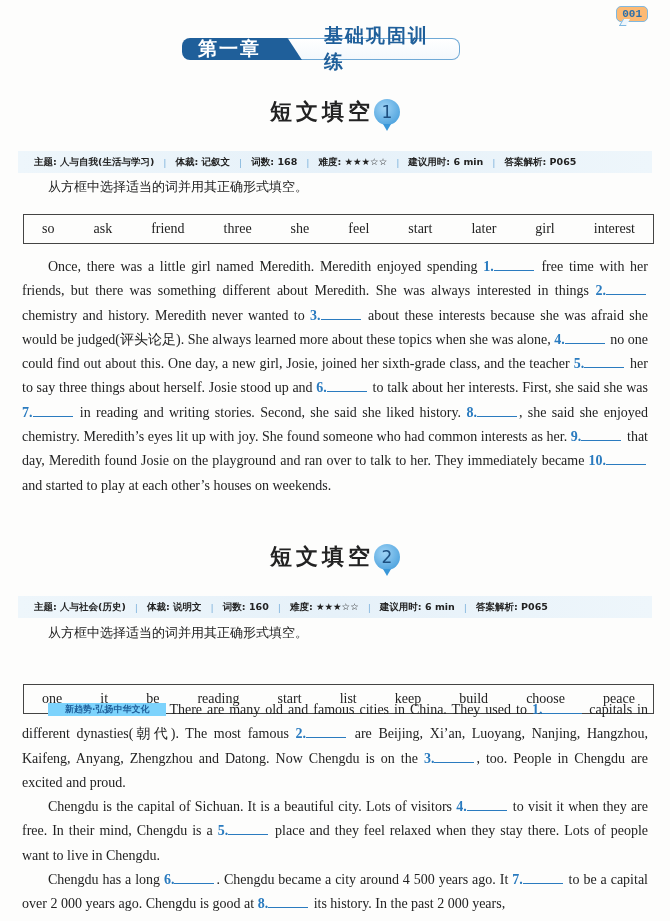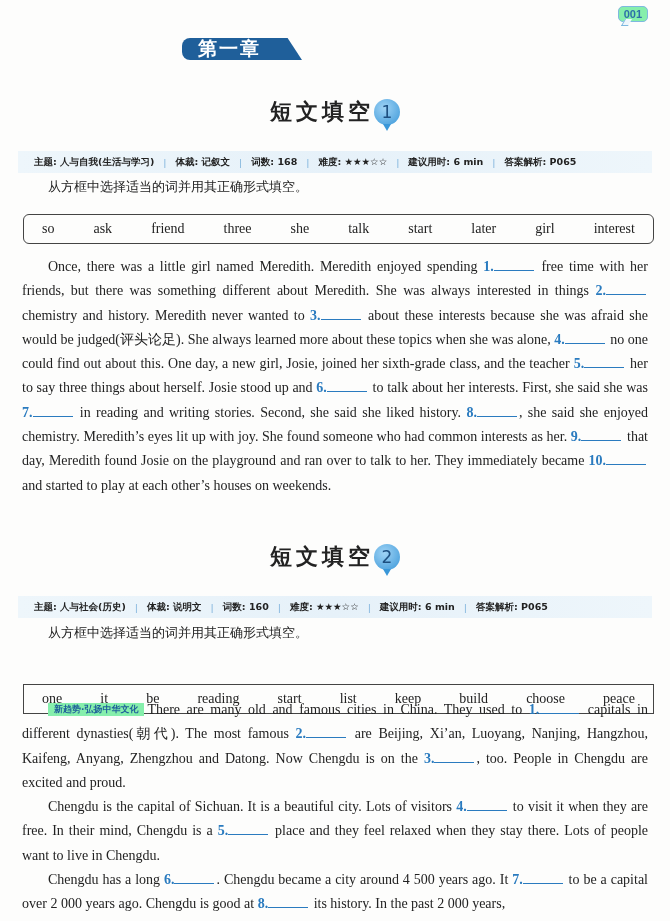--- a/index.html
+++ b/index.html
@@ -6,23 +6,23 @@
   html, body { width: 670px; height: 921px; overflow: hidden; }
   body {
     background: #fdfdfc;
     font-family: "Liberation Serif", "DejaVu Serif", serif;
     color: #222;
     position: relative;
   }
   .page-num {
     position: absolute; top: 6px; right: 22px;
     border: 1.5px solid #7fb8e0; border-radius: 5px;
-    color: #2e6fa8; font-family: Liberation Sans, sans-serif;
+    color: #2e6fa8; font-family: Liberation Mono, monospace;
     font-size: 11px; font-weight: bold; padding: 1px 5px;
-    background: #86efac;
+    background: #fdba74;
   }
   .page-num::after {
     content: ""; position: absolute; left: 4px; bottom: -5px;
     width: 6px; height: 6px; background: #eef6fc;
     border-left: 1.5px solid #7fb8e0; border-bottom: 1.5px solid #7fb8e0;
     transform: skewX(-30deg);
   }
   .chapter {
     position: absolute; top: 38px; left: 182px; height: 22px;
     display: flex; align-items: stretch;
@@ -86,33 +86,34 @@
     font-size: 14px; line-height: 24.3px; text-align: justify;
     color: #222;
   }
   .para p { text-indent: 26px; }
   .blank { color: #2a7bbf; font-weight: bold; }
   .line {
     display: inline-block; width: 40px; border-bottom: 1px solid #2a7bbf;
     margin-right: 2px; vertical-align: baseline; height: 1px;
   }
   .tag {
-    display: inline-block; background: #86efac; color: #1f5f9a;
+    display: inline-block; background: #7dd3fc; color: #1f5f9a;
     font-family: "DejaVu Sans", sans-serif; font-size: 9px; font-weight: bold;
-    padding: 0 6px; text-indent: 0; margin-right: 3px; line-height: 13px;
+    padding: 0 17px; text-indent: 0; margin-right: 3px; line-height: 13px;
     vertical-align: 2px;
   }
 </style>
 </head>
 <body>
 
 <div class="page-num">001</div>
 
 <div class="chapter">
   <div class="chapter-left">第一章</div>
+  <div class="chapter-right">基础巩固训练</div>
 </div>
 
 <div class="section-title" style="top:97px;">
   <span>短文填空</span>
   <span class="badge">1</span>
 </div>
 
 <div class="meta" style="top:151px;">
   <span>主题: 人与自我(生活与学习)</span>
     <span class="sep">|</span>
@@ -122,27 +123,27 @@
     <span class="sep">|</span>
   <span>难度: ★★★☆☆</span>
     <span class="sep">|</span>
   <span>建议用时: 6 min</span>
     <span class="sep">|</span>
   <span>答案解析: P065</span>
 </div>
 
 <div class="instr" style="top:178px;">从方框中选择适当的词并用其正确形式填空。</div>
 
-<div class="wordbox" style="top:214px;border-radius:6px;" id="wb0">
+<div class="wordbox" style="top:214px;" id="wb0">
     <span>so</span>
     <span>ask</span>
     <span>friend</span>
     <span>three</span>
     <span>she</span>
-    <span>talk</span>
+    <span>feel</span>
     <span>start</span>
     <span>later</span>
     <span>girl</span>
     <span>interest</span>
   </div>
 
 <div class="para" style="top:255px;">
   <p id="p0"><span>Once, there was a little girl named Meredith. Meredith enjoyed spending </span><span><span class="blank">1.</span><span class="line"></span></span><span> free time with her friends, but there was something different about Meredith. She was always interested in things </span><span><span class="blank">2.</span><span class="line"></span></span><span> chemistry and history. Meredith never wanted to </span><span><span class="blank">3.</span><span class="line"></span></span><span> about these interests because she was afraid she would be judged(评头论足). She always learned more about these topics when she was alone, </span><span><span class="blank">4.</span><span class="line"></span></span><span> no one could find out about this. One day, a new girl, Josie, joined her sixth-grade class, and the teacher </span><span><span class="blank">5.</span><span class="line"></span></span><span> her to say three things about herself. Josie stood up and </span><span><span class="blank">6.</span><span class="line"></span></span><span> to talk about her interests. First, she said she was </span><span><span class="blank">7.</span><span class="line"></span></span><span> in reading and writing stories. Second, she said she liked history. </span><span><span class="blank">8.</span><span class="line"></span></span><span>, she said she enjoyed chemistry. Meredith’s eyes lit up with joy. She found someone who had common interests as her. </span><span><span class="blank">9.</span><span class="line"></span></span><span> that day, Meredith found Josie on the playground and ran over to talk to her. They immediately became </span><span><span class="blank">10.</span><span class="line"></span></span><span> and started to play at each other’s houses on weekends.</span></p>
 </div>
 

